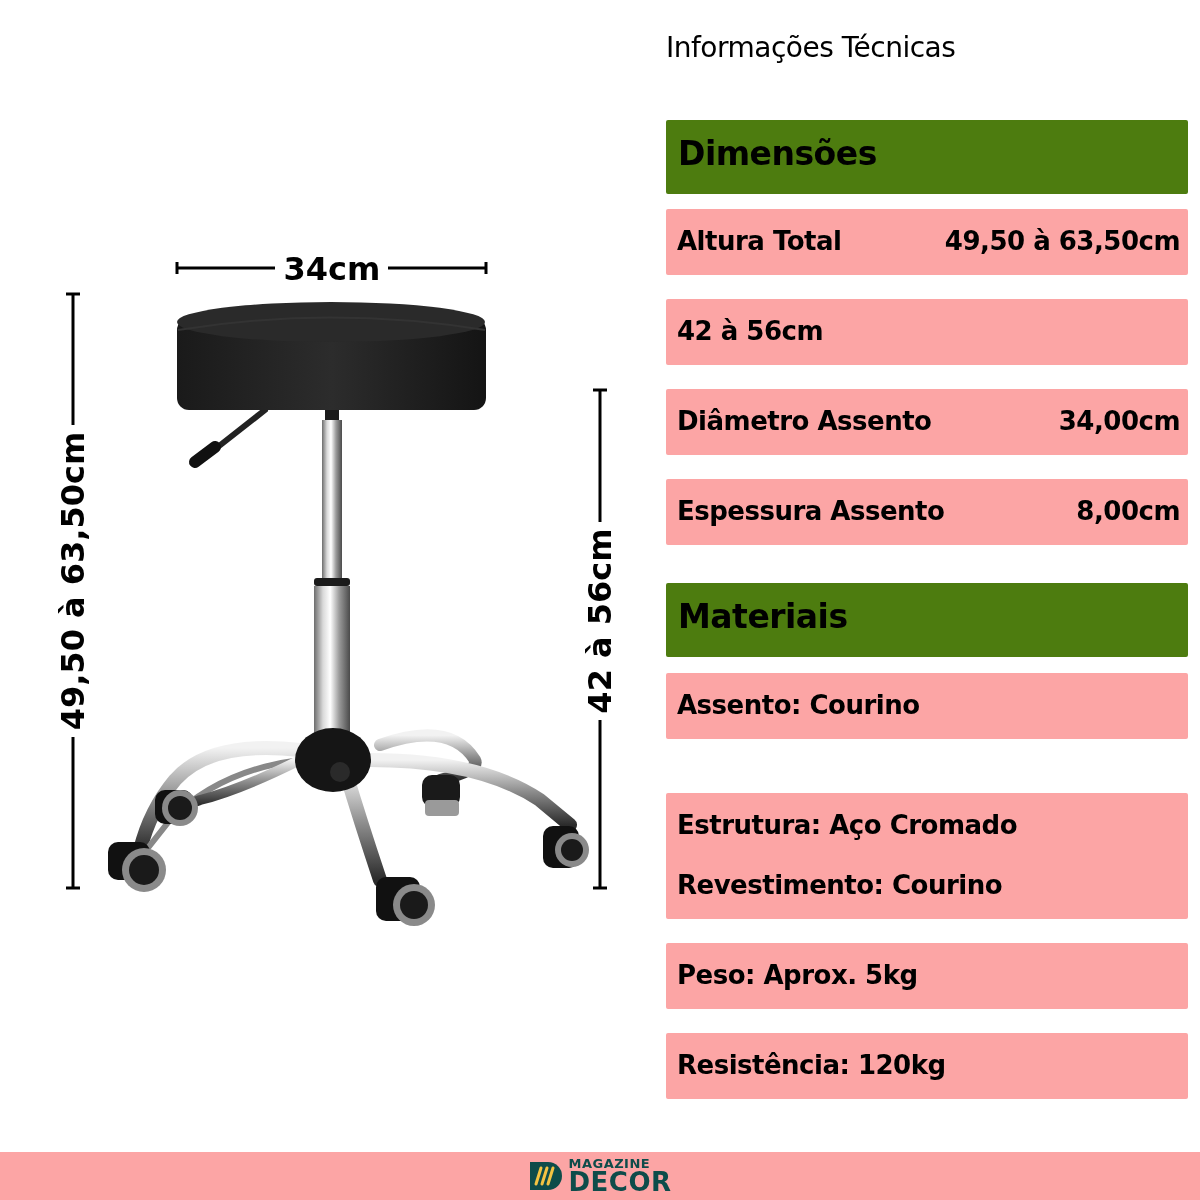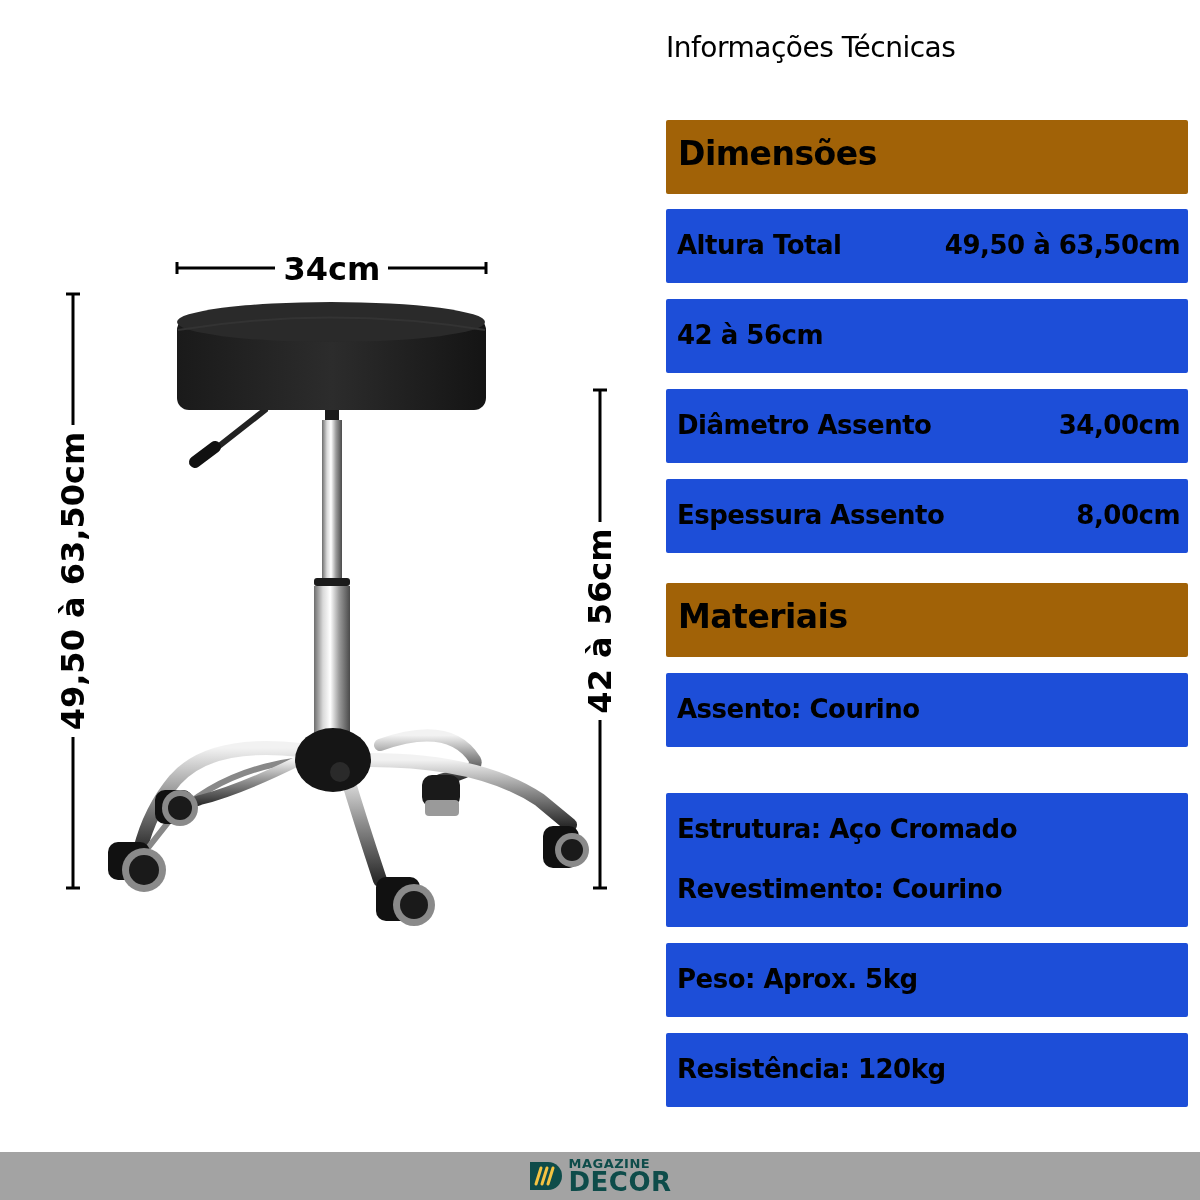--- a/index.html
+++ b/index.html
@@ -5,42 +5,42 @@
   * { box-sizing: border-box; margin: 0; padding: 0; }
   html, body { width: 1200px; height: 1200px; background: #ffffff; overflow: hidden; }
   body { position: relative; font-family: "DejaVu Sans", sans-serif; color: #000; }
 
   .title {
     position: absolute; left: 666px; top: 31px;
     font-size: 28px; font-weight: normal; letter-spacing: -0.5px; white-space: nowrap;
   }
   .section-header {
     position: absolute; left: 666px; width: 522px; height: 74px;
-    background: #a16207; border-radius: 2px;
+    background: #4d7c0f; border-radius: 2px;
     font-size: 33px; font-weight: bold; padding-left: 12px;
     display: flex; align-items: center; letter-spacing: -0.5px;
     padding-bottom: 8px;
   }
   .row {
-    position: absolute; left: 666px; width: 522px; height: 74px;
-    background: #1d4ed8; border-radius: 2px;
+    position: absolute; left: 666px; width: 522px; height: 66px;
+    background: #fca5a5; border-radius: 2px;
     display: flex; align-items: center; justify-content: space-between;
     padding: 4px 8px 0 11px;
     font-size: 26px; font-weight: bold; letter-spacing: -0.5px;
     padding-bottom: 6px;
   }
   .row span { white-space: nowrap; }
 
   .diagram { position: absolute; left: 0; top: 0; width: 660px; height: 1140px; }
 
   .dim-text { font-family: "DejaVu Sans", sans-serif; font-weight: bold; font-size: 32px; fill: #000; }
 
   .footer {
     position: absolute; left: 0; top: 1152px; width: 1200px; height: 48px;
-    background: #a3a3a3;
+    background: #fca5a5;
     display: flex; align-items: center; justify-content: center;
   }
   .logo { display: flex; align-items: center; gap: 4px; }
   .logo-mark { width: 36px; height: 36px; }
   .logo-text { display: flex; flex-direction: column; line-height: 1; color: #0e4c4a; font-weight: bold; }
   .logo-top { font-size: 13px; letter-spacing: 0.5px; }
   .logo-bottom { font-size: 26px; letter-spacing: 0.5px; margin-top: -1px; }
 </style>
 </head>
 <body>

